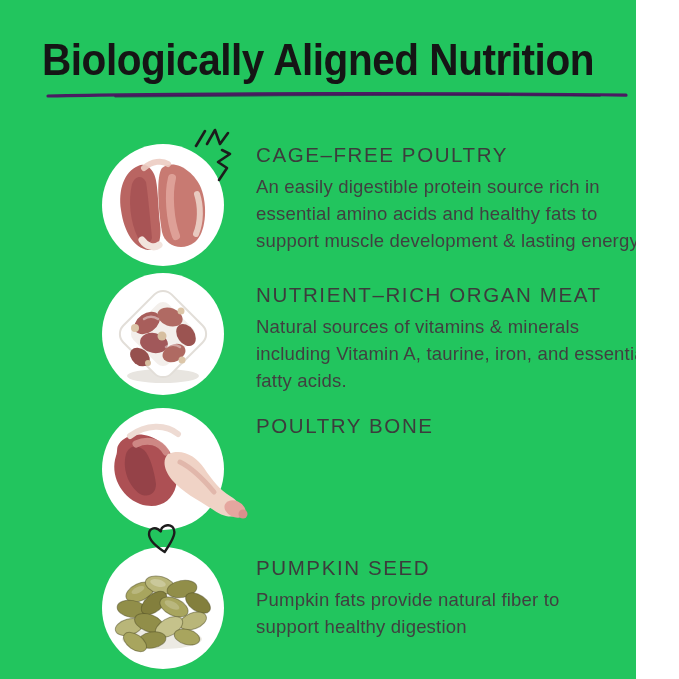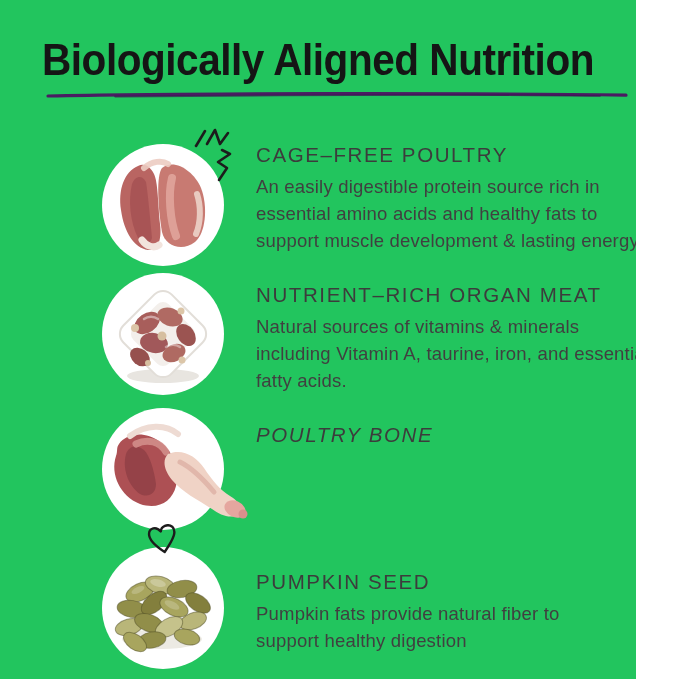--- a/index.html
+++ b/index.html
@@ -29,22 +29,22 @@
     width:122px;height:122px;border-radius:50%;
     background:#ffffff;
   }
   .viz svg.photo{position:absolute;left:0;top:0;}
   .doodle{position:absolute;}
   .doodle.sparkle{left:90px;top:-18px;}
   .doodle.heart{left:44px;top:-23px;}
   .text{position:absolute;left:154px;width:400px;}
   .row-1 .text{top:-2px;}
   .row-2 .text{top:9px;}
-  .row-3 .text{top:14px;font-style:italic;}
-  .row-4 .text{top:22px;}
+  .row-3 .text{top:5px;}
+  .row-4 .text{top:8px;}
   .heading{
     margin:0;
     font-size:20.5px;font-weight:400;
     letter-spacing:1.6px;
     color:#3c3c3c;line-height:26px;
   }
   .body{
     margin:5px 0 0 0;
     font-size:18.5px;line-height:27px;
     letter-spacing:0.2px;

